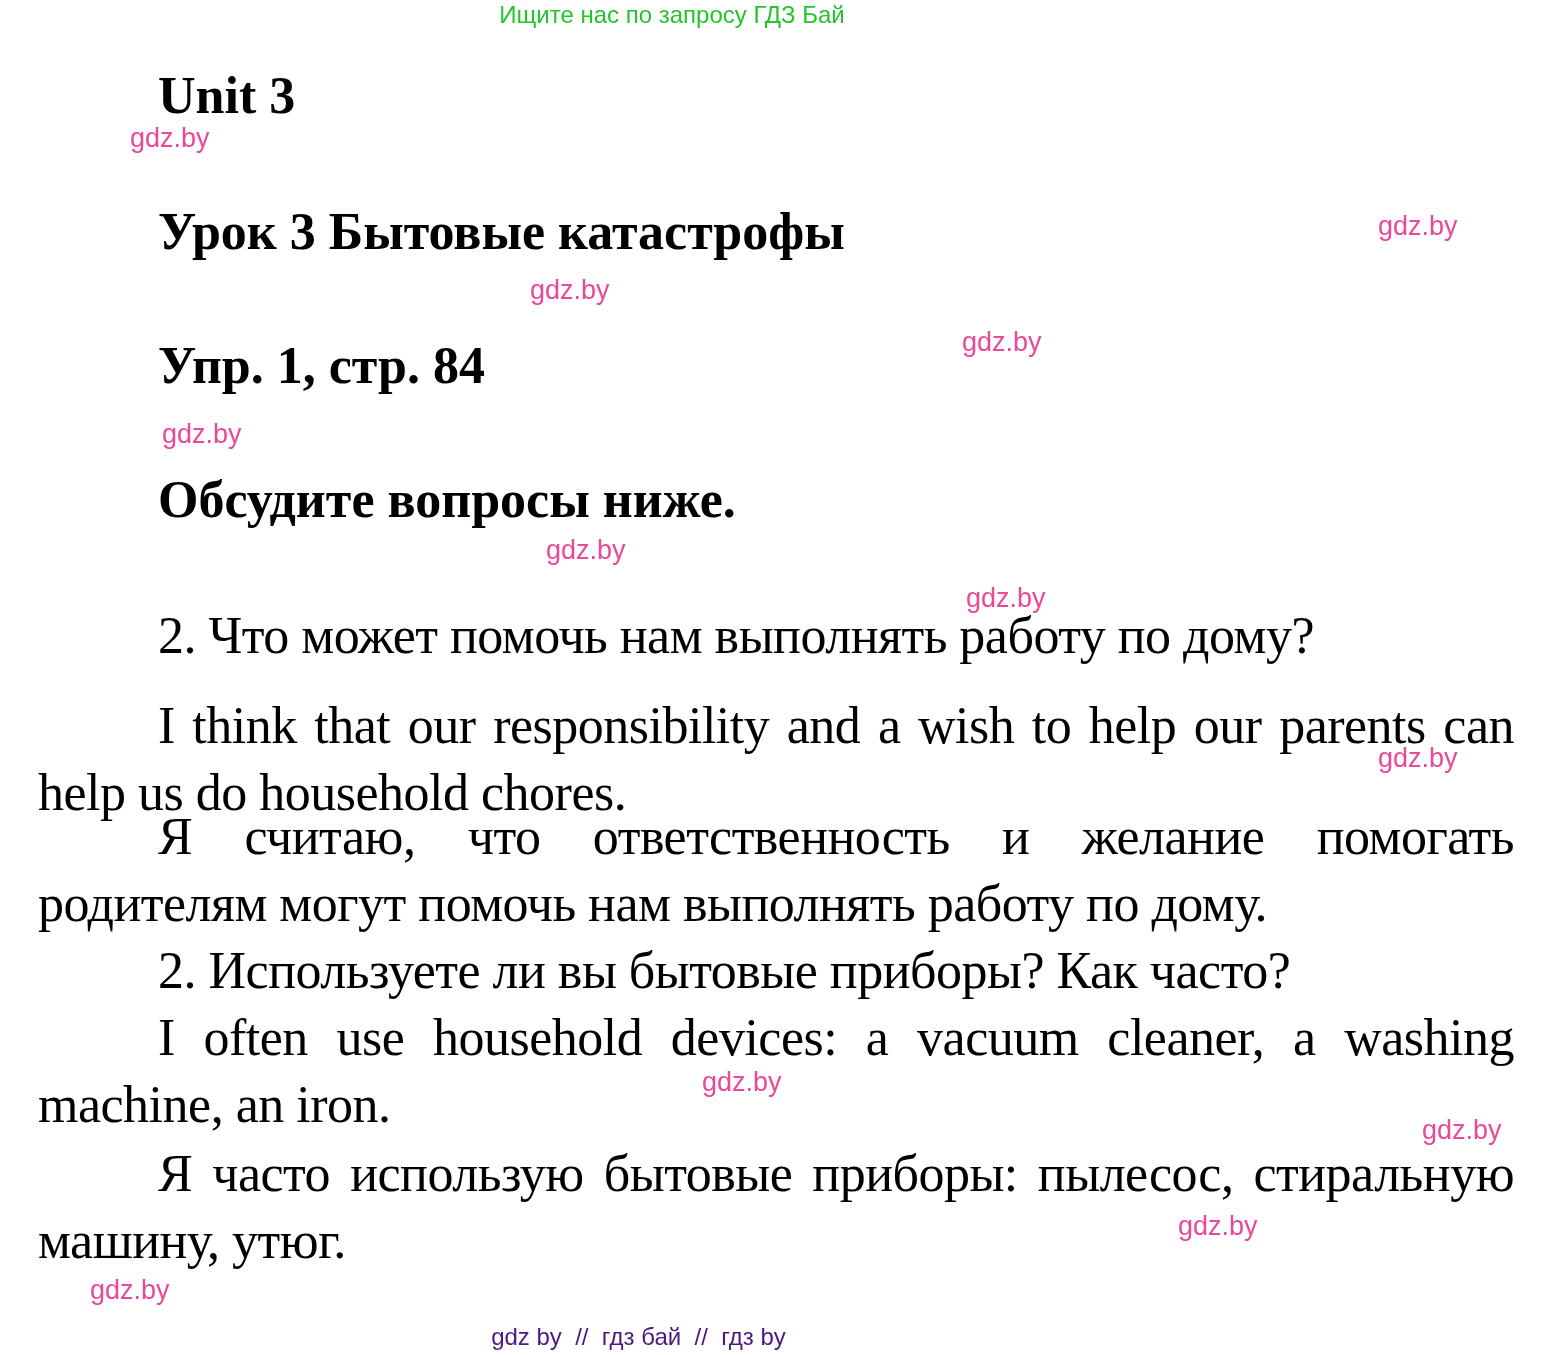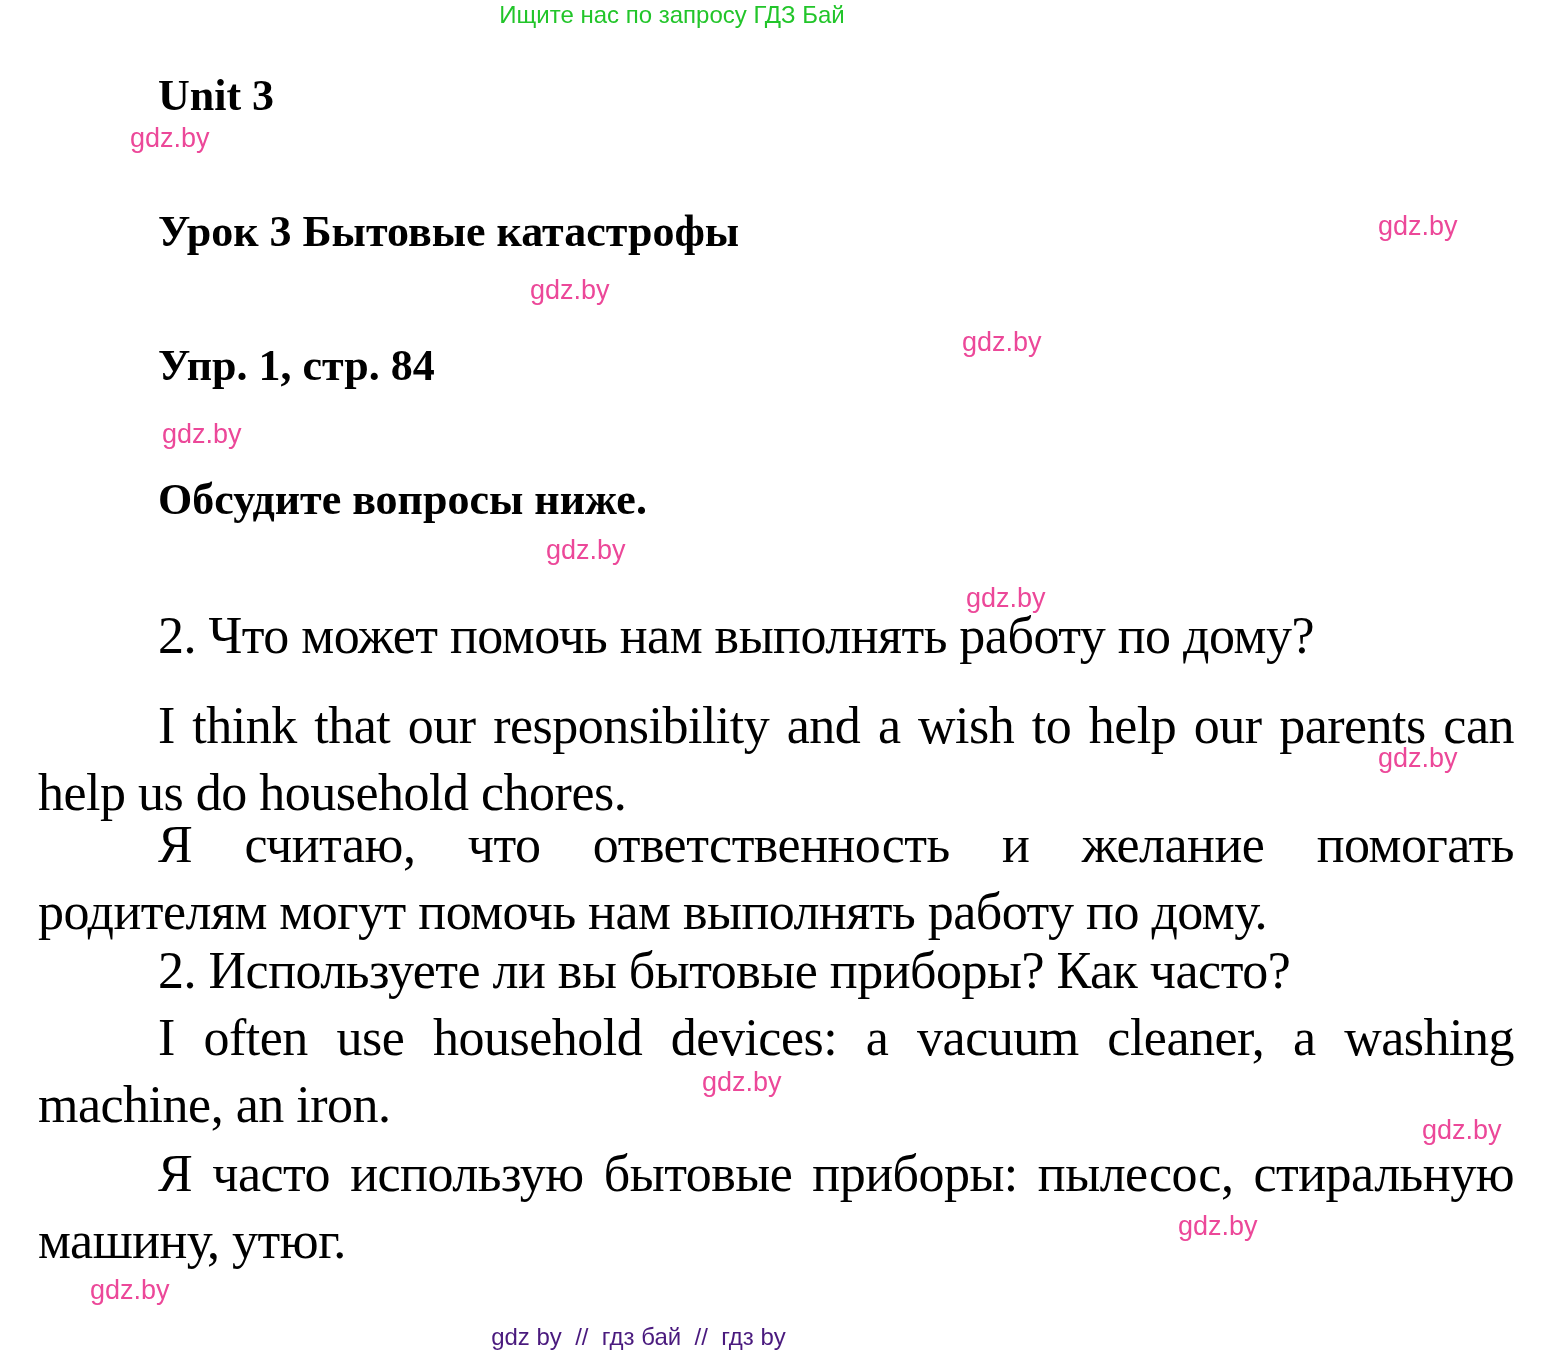--- a/index.html
+++ b/index.html
@@ -35,21 +35,21 @@
       font-family: "Liberation Sans", sans-serif;
       font-size: 24px;
       line-height: 30px;
       color: #4a1a7e;
       white-space: pre;
     }
     .heading {
       position: absolute;
       left: 158px;
       font-weight: bold;
-      font-size: 44px;
+      font-size: 52px;
       line-height: 60px;
       white-space: nowrap;
     }
     .wm {
       position: absolute;
       font-family: "Liberation Sans", sans-serif;
       font-size: 27px;
       line-height: 30px;
       color: #ec4899;
       white-space: nowrap;
@@ -90,21 +90,21 @@
 <div class="wm" style="left:162px; top:419px;">gdz.by</div>
 
 <div class="heading" style="top:470px;">Обсудите вопросы ниже.</div>
 <div class="wm" style="left:546px; top:535px;">gdz.by</div>
 <div class="wm" style="left:966px; top:583px;">gdz.by</div>
 
 <div class="q" style="top:602px;">2. Что может помочь нам выполнять работу по дому?</div>
 <div class="para" style="top:692px;">I think that our responsibility and a wish to help our parents can help us do household chores.</div>
 <div class="wm" style="left:1378px; top:743px;">gdz.by</div>
 
-<div class="para" style="top:803px;margin-top:8px;">Я считаю, что ответственность и желание помогать родителям могут помочь нам выполнять работу по дому.</div>
+<div class="para" style="top:803px;">Я считаю, что ответственность и желание помогать родителям могут помочь нам выполнять работу по дому.</div>
 
 <div class="q" style="top:937px;">2. Используете ли вы бытовые приборы? Как часто?</div>
 <div class="para" style="top:1004px;">I often use household devices: a vacuum cleaner, a washing machine, an iron.</div>
 <div class="wm" style="left:702px; top:1067px;">gdz.by</div>
 <div class="wm" style="left:1422px; top:1115px;">gdz.by</div>
 
 <div class="para" style="top:1140px;">Я часто использую бытовые приборы: пылесос, стиральную машину, утюг.</div>
 <div class="wm" style="left:1178px; top:1211px;">gdz.by</div>
 <div class="wm" style="left:90px; top:1275px;">gdz.by</div>
 

